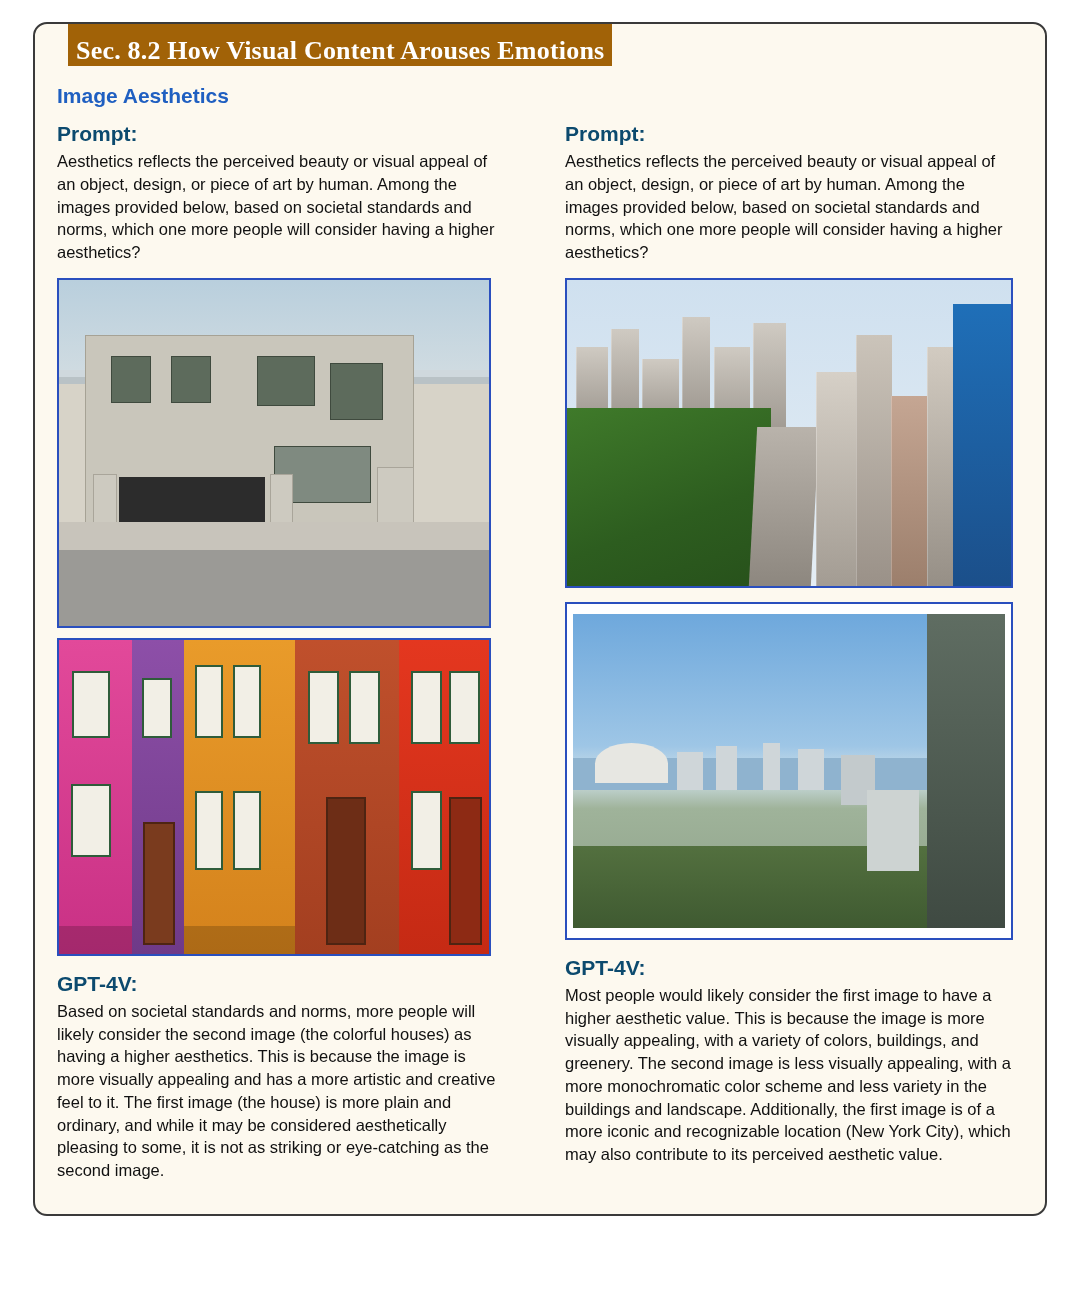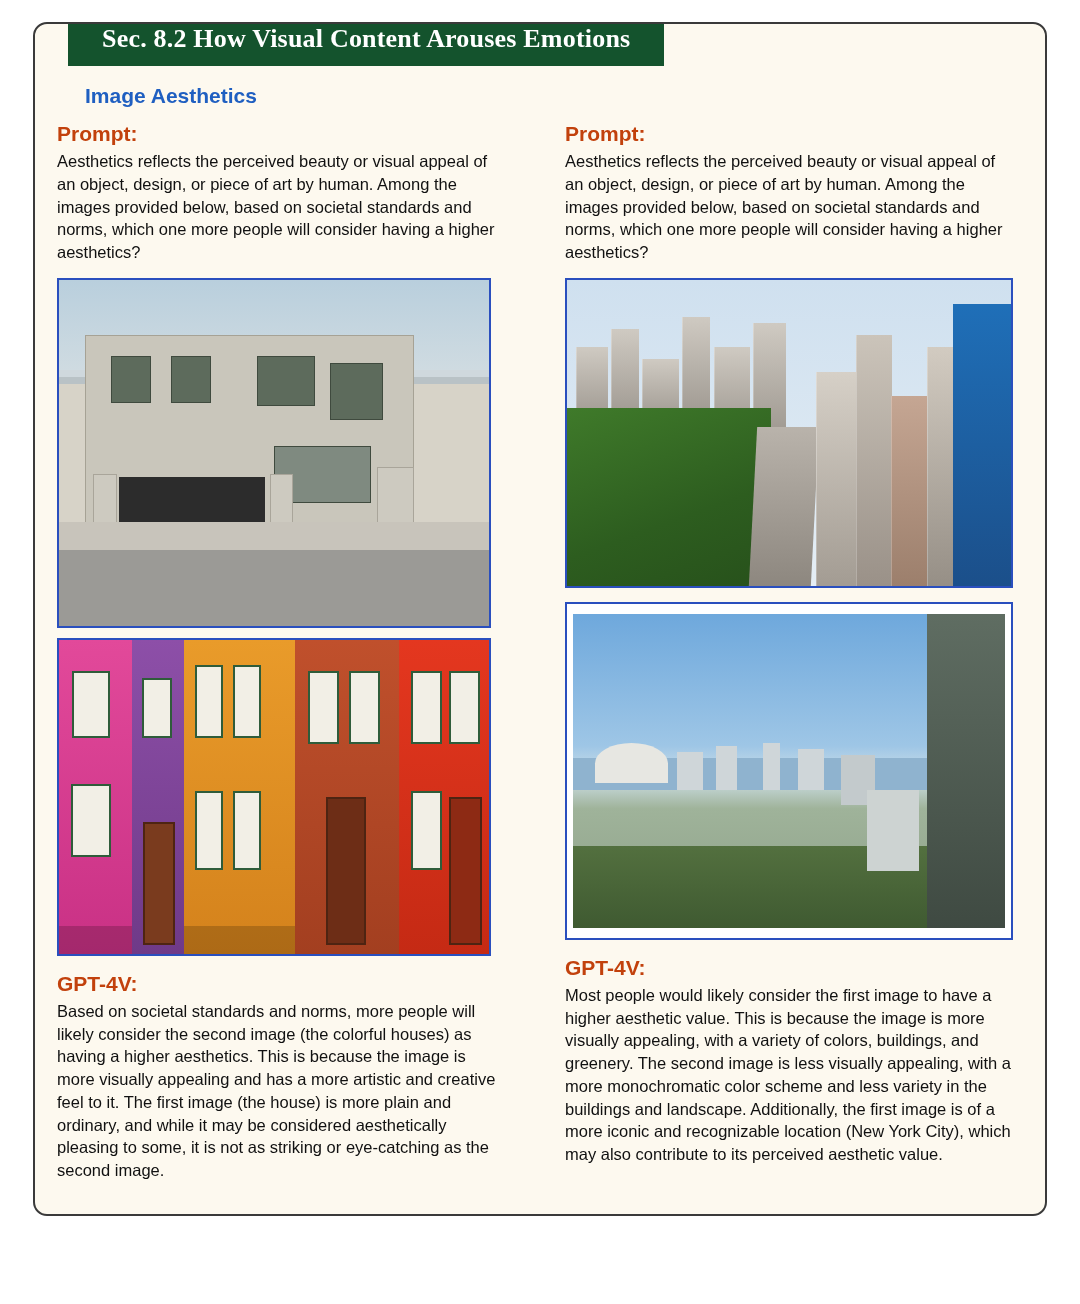--- a/index.html
+++ b/index.html
@@ -33,59 +33,58 @@
     border: 2px solid #3a3a3a;
     border-radius: 14px;
     box-sizing: border-box;
   }
 
   .section-banner {
     position: absolute;
     left: 68px;
     top: 24px;
     height: 42px;
-    background: #14532d;
+    background: #a16207;
     display: flex;
-    align-items: flex-start;
-    padding: 0 34px;
+    align-items: flex-end;
+    padding: 0 8px;
     box-sizing: border-box;
     z-index: 5;
   }
   .section-banner span {
     font-family: "Liberation Serif", serif;
     font-weight: bold;
     font-size: 26px;
     color: #ffffff;
     letter-spacing: 0.2px;
     white-space: nowrap;
   }
 
   .subsection-title {
     position: absolute;
     left: 57px;
     top: 84px;
     font-size: 21px;
     font-weight: bold;
     color: #1f5fc1;
-    margin-left: 28px;
   }
 
   .col {
     position: absolute;
     top: 122px;
     width: 448px;
   }
   .col-left { left: 57px; }
   .col-right { left: 565px; }
 
   .label-prompt,
   .label-answer {
     font-size: 21px;
     font-weight: bold;
-    color: #c2410c;
+    color: #0c4a6e;
     margin: 0 0 4px 0;
   }
 
   .body-text {
     font-size: 16.5px;
     line-height: 1.38;
     color: #111111;
     margin: 0;
     text-align: left;
   }

